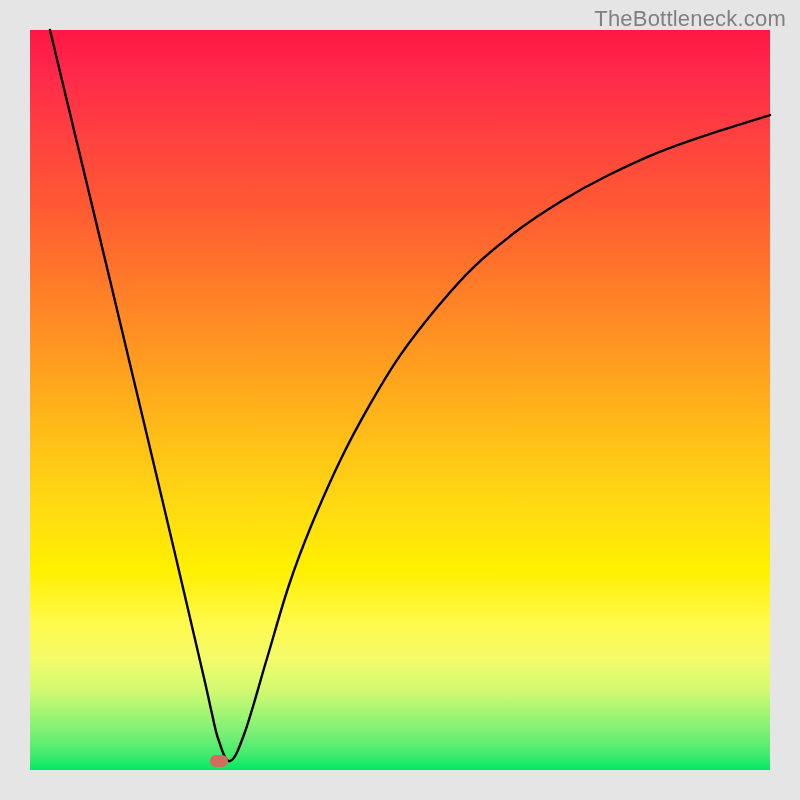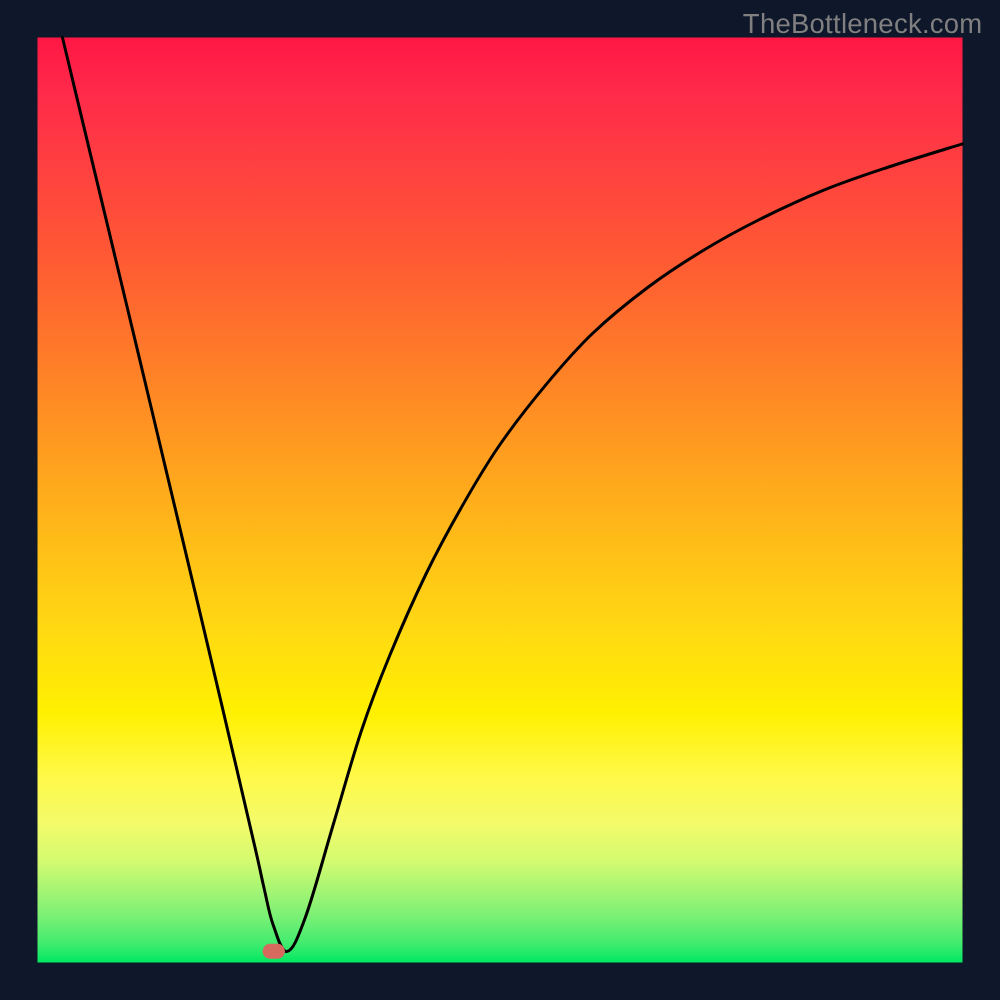--- a/index.html
+++ b/index.html
@@ -8,21 +8,21 @@
     width: 800px;
     height: 800px;
     background: #000;
     overflow: hidden;
     font-family: Arial, Helvetica, sans-serif;
   }
   .frame {
     position: relative;
     width: 800px;
     height: 800px;
-    background: #0f172a;
+    background: #e5e5e5;
   }
   .plot-area {
     position: absolute;
     left: 30px;
     top: 30px;
     width: 740px;
     height: 740px;
     
     background: linear-gradient(to bottom,
       #ff1744 0%,

